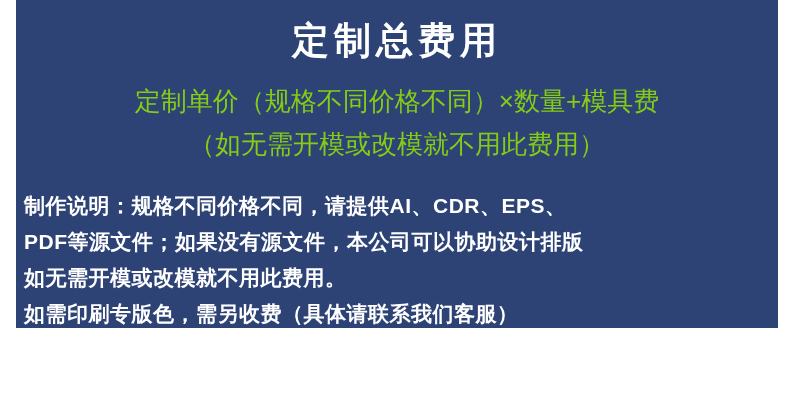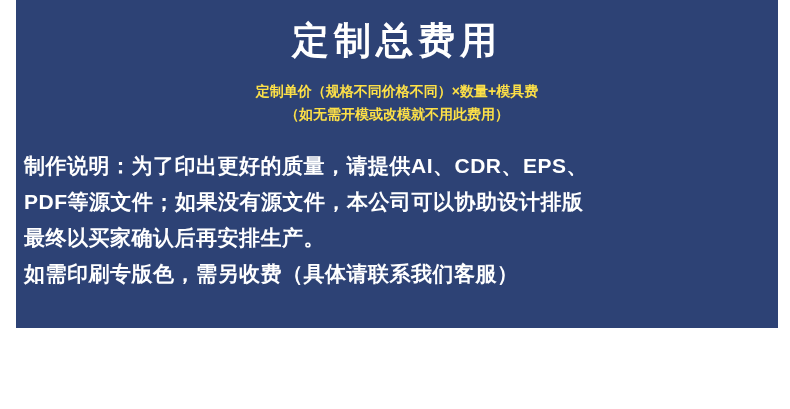--- a/index.html
+++ b/index.html
@@ -52,24 +52,24 @@
     letter-spacing: 5px;
     margin-top: 16px;
     line-height: 1.35;
     color: #ffffff;
   }
   .subtitle-block {
     text-align: center;
     margin-top: 14px;
   }
   .subtitle-line {
-    font-size: 14px;
-    font-weight: bold;
+    font-size: 26px;
+    font-weight: normal;
     line-height: 1.65;
-    color: #fde047;
+    color: #84cc16;
     letter-spacing: 0px;
   }
   .notes {
     margin-top: 22px;
     padding-left: 8px;
     padding-right: 6px;
   }
   .note-line {
     font-size: 21px;
     font-weight: bold;
@@ -91,20 +91,20 @@
   <div class="content">
 
     <div class="title">定制总费用</div>
 
     <div class="subtitle-block">
       <div class="subtitle-line">定制单价（规格不同价格不同）×数量+模具费</div>
       <div class="subtitle-line">（如无需开模或改模就不用此费用）</div>
     </div>
 
     <div class="notes">
-      <div class="note-line">制作说明：为了印出更好的质量，请提供AI、CDR、EPS、</div>
+      <div class="note-line">制作说明：规格不同价格不同，请提供AI、CDR、EPS、</div>
       <div class="note-line">PDF等源文件；如果没有源文件，本公司可以协助设计排版</div>
-      <div class="note-line">最终以买家确认后再安排生产。</div>
+      <div class="note-line">如无需开模或改模就不用此费用。</div>
       <div class="note-line spaced">如需印刷专版色，需另收费（具体请联系我们客服）</div>
     </div>
 
   </div>
 </div>
 
 </body></html>

